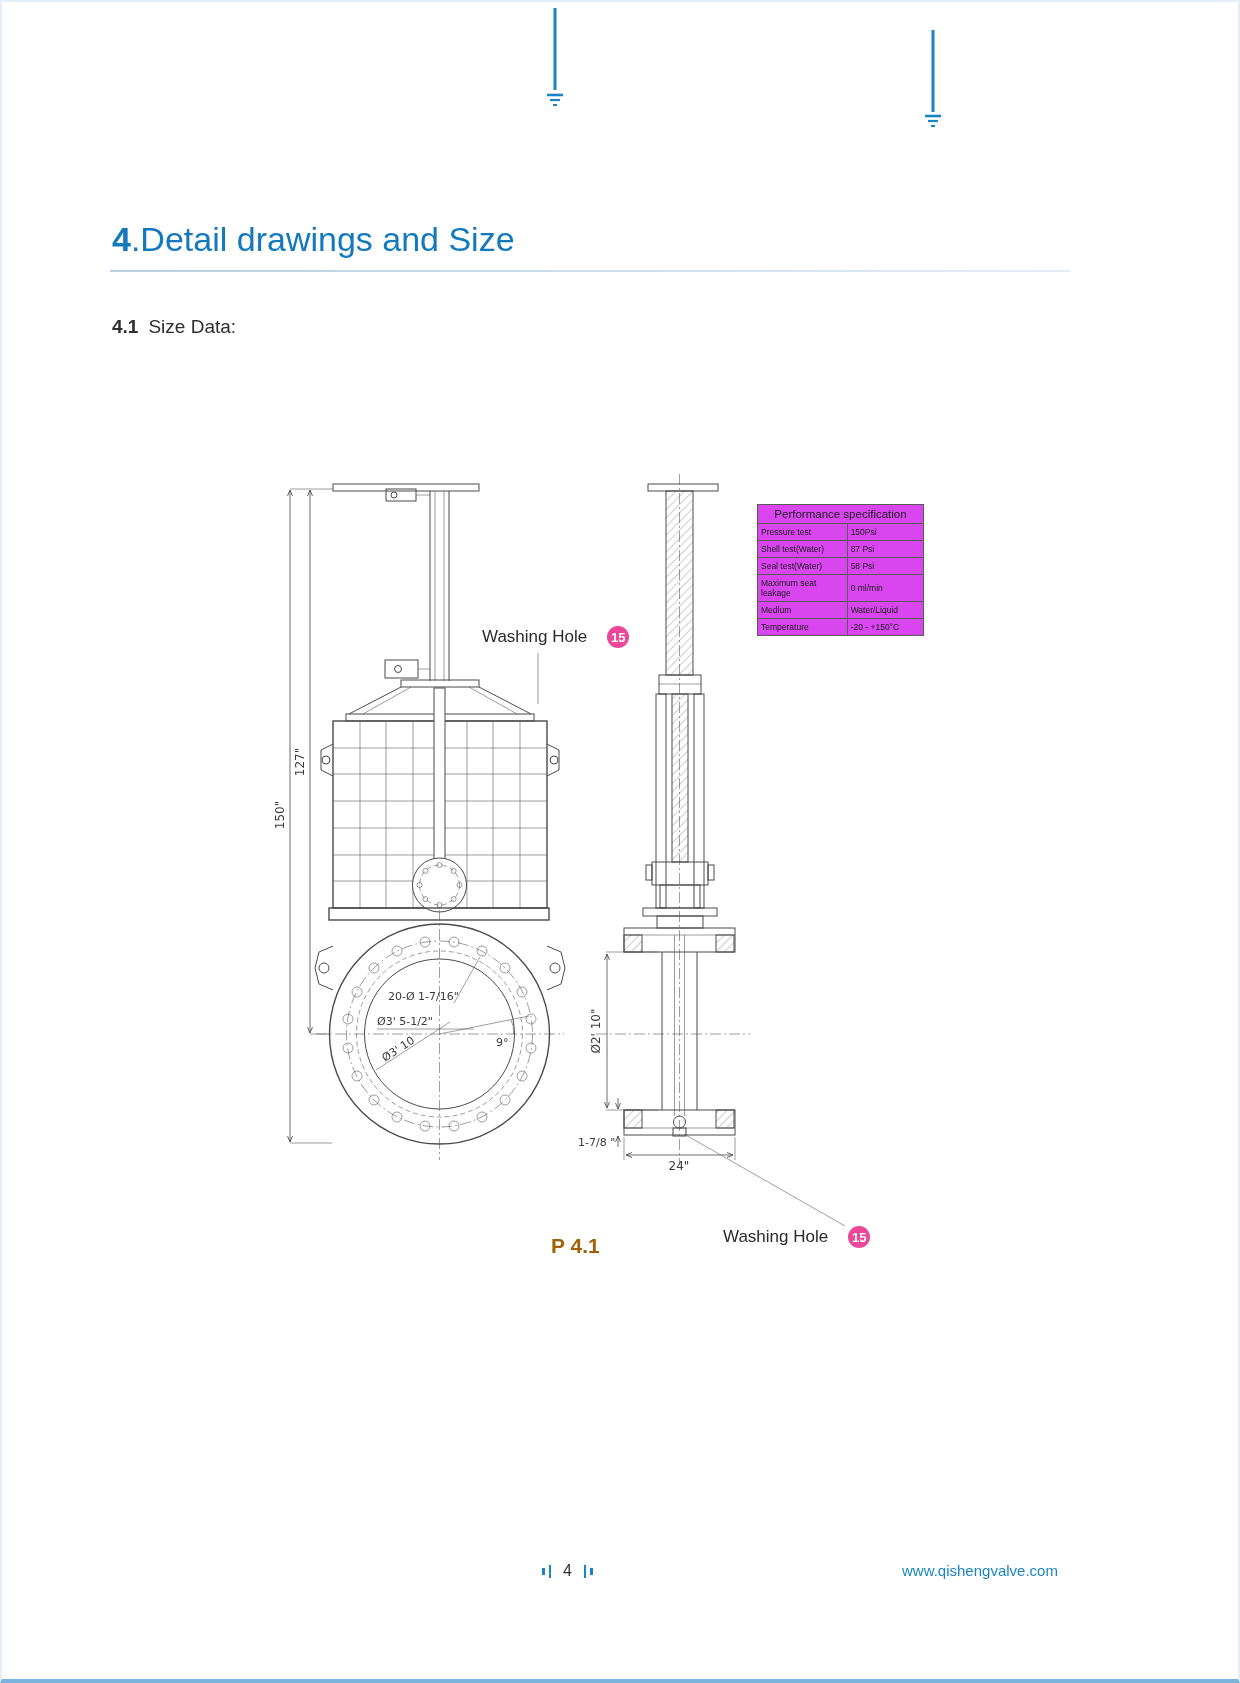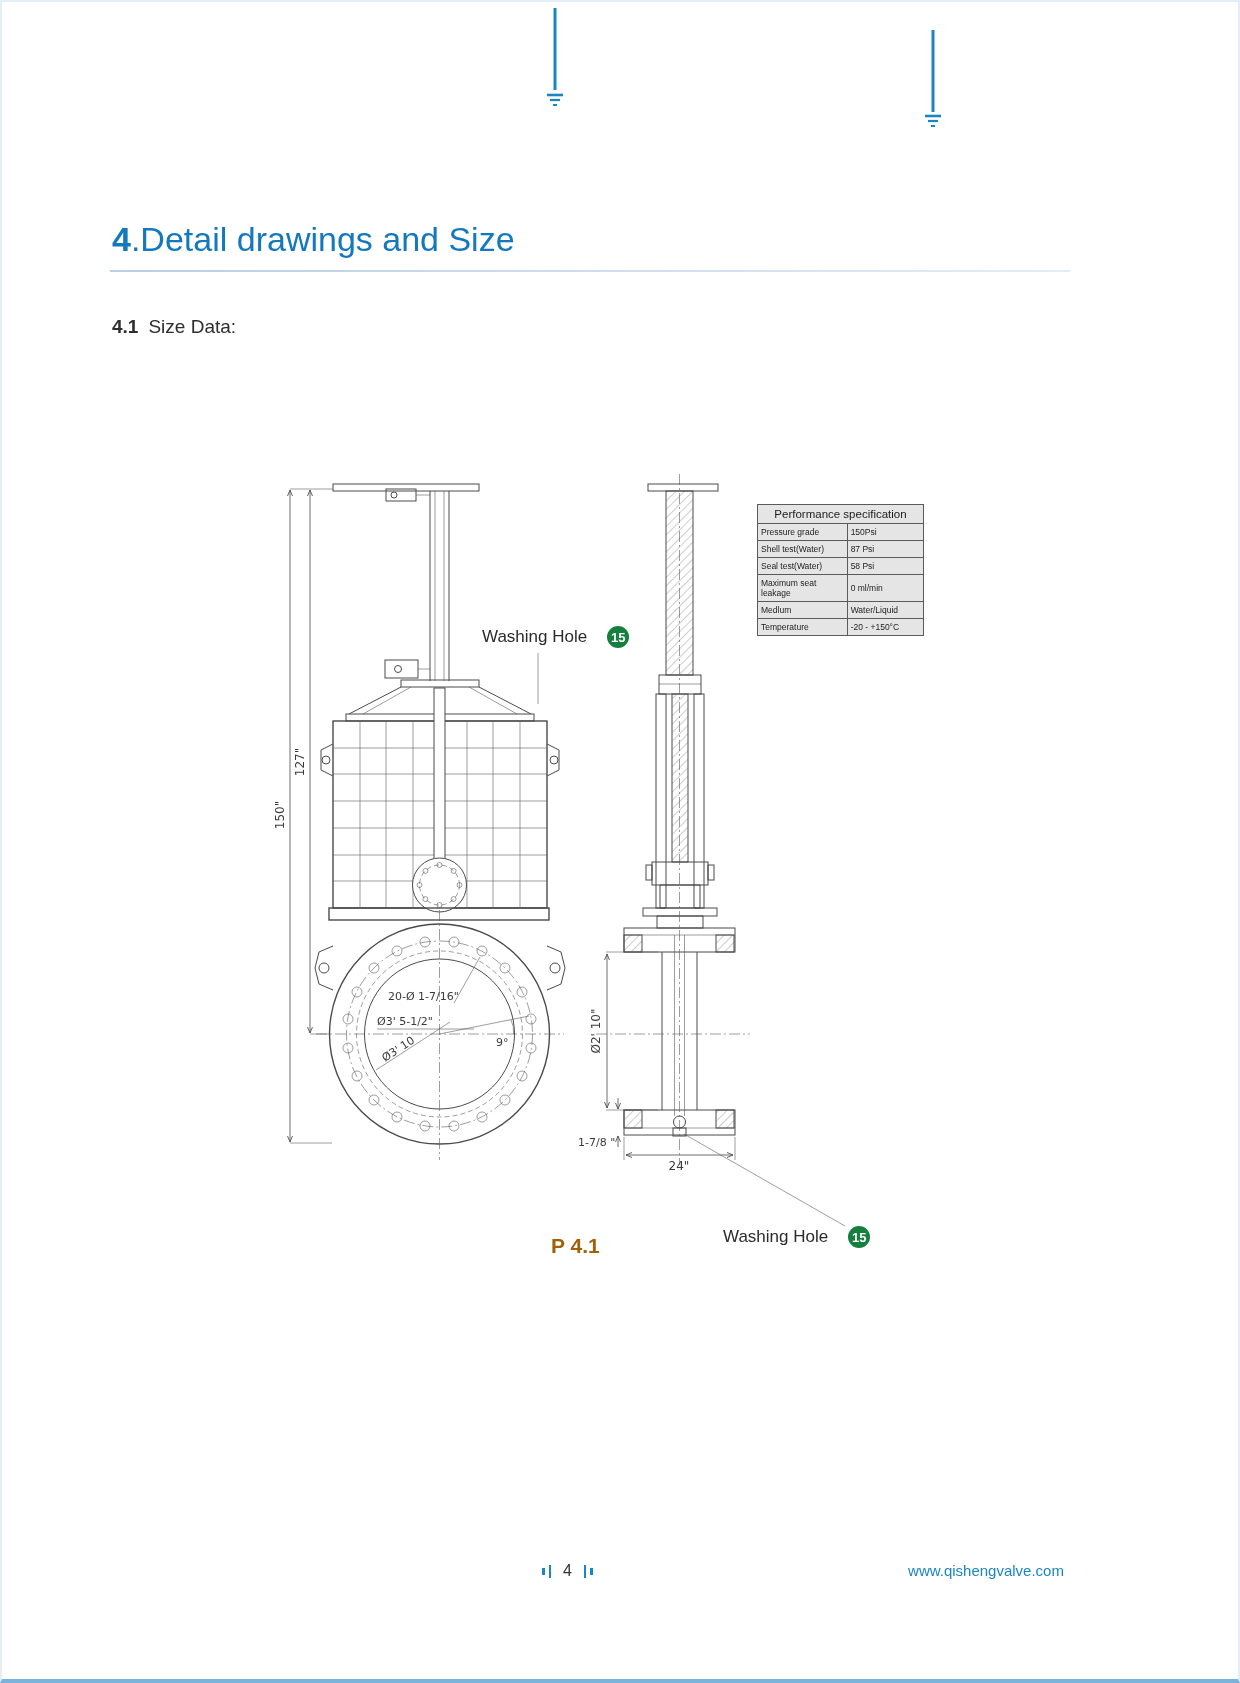--- a/index.html
+++ b/index.html
@@ -20,49 +20,49 @@
 
   
   .section-title { position:absolute; left:110px; top:218px; font-size:34px; color:#1478bd; white-space:nowrap; }
   .title-num { font-weight:bold; }
   .title-rule { position:absolute; left:108px; top:268px; width:960px; height:2px;
                 background:linear-gradient(to right,#b9cfe4,#e2edf7); }
   .subsection { position:absolute; left:110px; top:314px; font-size:19px; color:#2e2e2e; white-space:nowrap; }
   .sub-num { font-weight:bold; margin-right:10px; }
 
   
-  .spec-table { position:absolute; left:755px; top:502px; width:167px; border-collapse:collapse; background:#e5e5e5; }
+  .spec-table { position:absolute; left:755px; top:502px; width:167px; border-collapse:collapse; background:#d946ef; }
   .spec-table th { border:1px solid #5a5a5a; font-size:11.5px; font-weight:normal; padding:3px 2px; color:#1c1c1c; text-align:center; }
   .spec-table td { border:1px solid #5a5a5a; font-size:8.5px; padding:3px 3px; color:#1c1c1c; }
   .spec-table td.lbl { width:54%; }
 
   
   .drawing-svg { position:absolute; left:0; top:0; }
   .drawing-svg text { fill:#3a3a3a; font-family:"DejaVu Sans", sans-serif; }
   .ln   { fill:none; stroke:#4a4a4a; stroke-width:1; }
   .ln2  { fill:none; stroke:#4a4a4a; stroke-width:1.4; }
   .thin { fill:none; stroke:#5a5a5a; stroke-width:0.6; }
   .dash { stroke-dasharray:5 3; }
   .cdash{ stroke-dasharray:11 3 2 3; }
   .dim  { fill:none; stroke:#4a4a4a; stroke-width:0.8; }
   .hatchfill { fill:url(#hatch); stroke:#4a4a4a; stroke-width:1; }
   .whitefill { fill:#ffffff; stroke:#4a4a4a; stroke-width:1; }
 
   
   .wh-label { position:absolute; display:flex; align-items:center; gap:20px; font-size:17px; color:#2b2b2b; white-space:nowrap; }
-  .badge { width:22px; height:22px; border-radius:50%; background:#15803d; color:#ffffff; font-size:13px; font-weight:bold;
+  .badge { width:22px; height:22px; border-radius:50%; background:#ec4899; color:#ffffff; font-size:13px; font-weight:bold;
            display:flex; align-items:center; justify-content:center; }
   .caption { position:absolute; left:549px; top:1232px; font-size:21px; font-weight:bold; color:#a16207; }
 
   
   .footer-page { position:absolute; left:540px; top:1560px; display:flex; align-items:center; gap:4px; }
   .fmark { display:inline-block; width:2.5px; background:#1b85c4; }
   .fmark-s { height:7px; } .fmark-t { height:13px; }
   .fpage { font-size:16px; color:#333333; margin:0 8px; }
-  .footer-site { position:absolute; left:900px; top:1560px; width:168px; text-align:center; font-size:15px; color:#1b85c4; }
+  .footer-site { position:absolute; left:900px; top:1560px; width:168px; text-align:left; font-size:15px; color:#1b85c4; }
 </style>
 </head>
 <body>
 
 <div class="page">
 
   <svg class="drawing-svg" width="1240" height="1683" viewBox="0 0 1240 1683">
     <defs>
       <pattern id="hatch" width="6" height="6" patternUnits="userSpaceOnUse" patternTransform="rotate(45)">
         <line x1="0" y1="0" x2="0" y2="6" stroke="#707070" stroke-width="0.7"></line>
@@ -255,21 +255,21 @@
   <div class="subsection"><span class="sub-num">4.1</span><span>Size Data:</span></div>
 
   <table class="spec-table">
     <thead>
       <tr>
         <th colspan="2">Performance specification</th>
       </tr>
     </thead>
     <tbody>
       <tr>
-        <td class="lbl">Pressure grade</td>
+        <td class="lbl">Pressure test</td>
         <td>150Psi</td>
       </tr>
       <tr>
         <td class="lbl">Shell test(Water)</td>
         <td>87 Psi</td>
       </tr>
       <tr>
         <td class="lbl">Seal test(Water)</td>
         <td>58 Psi</td>
       </tr>

